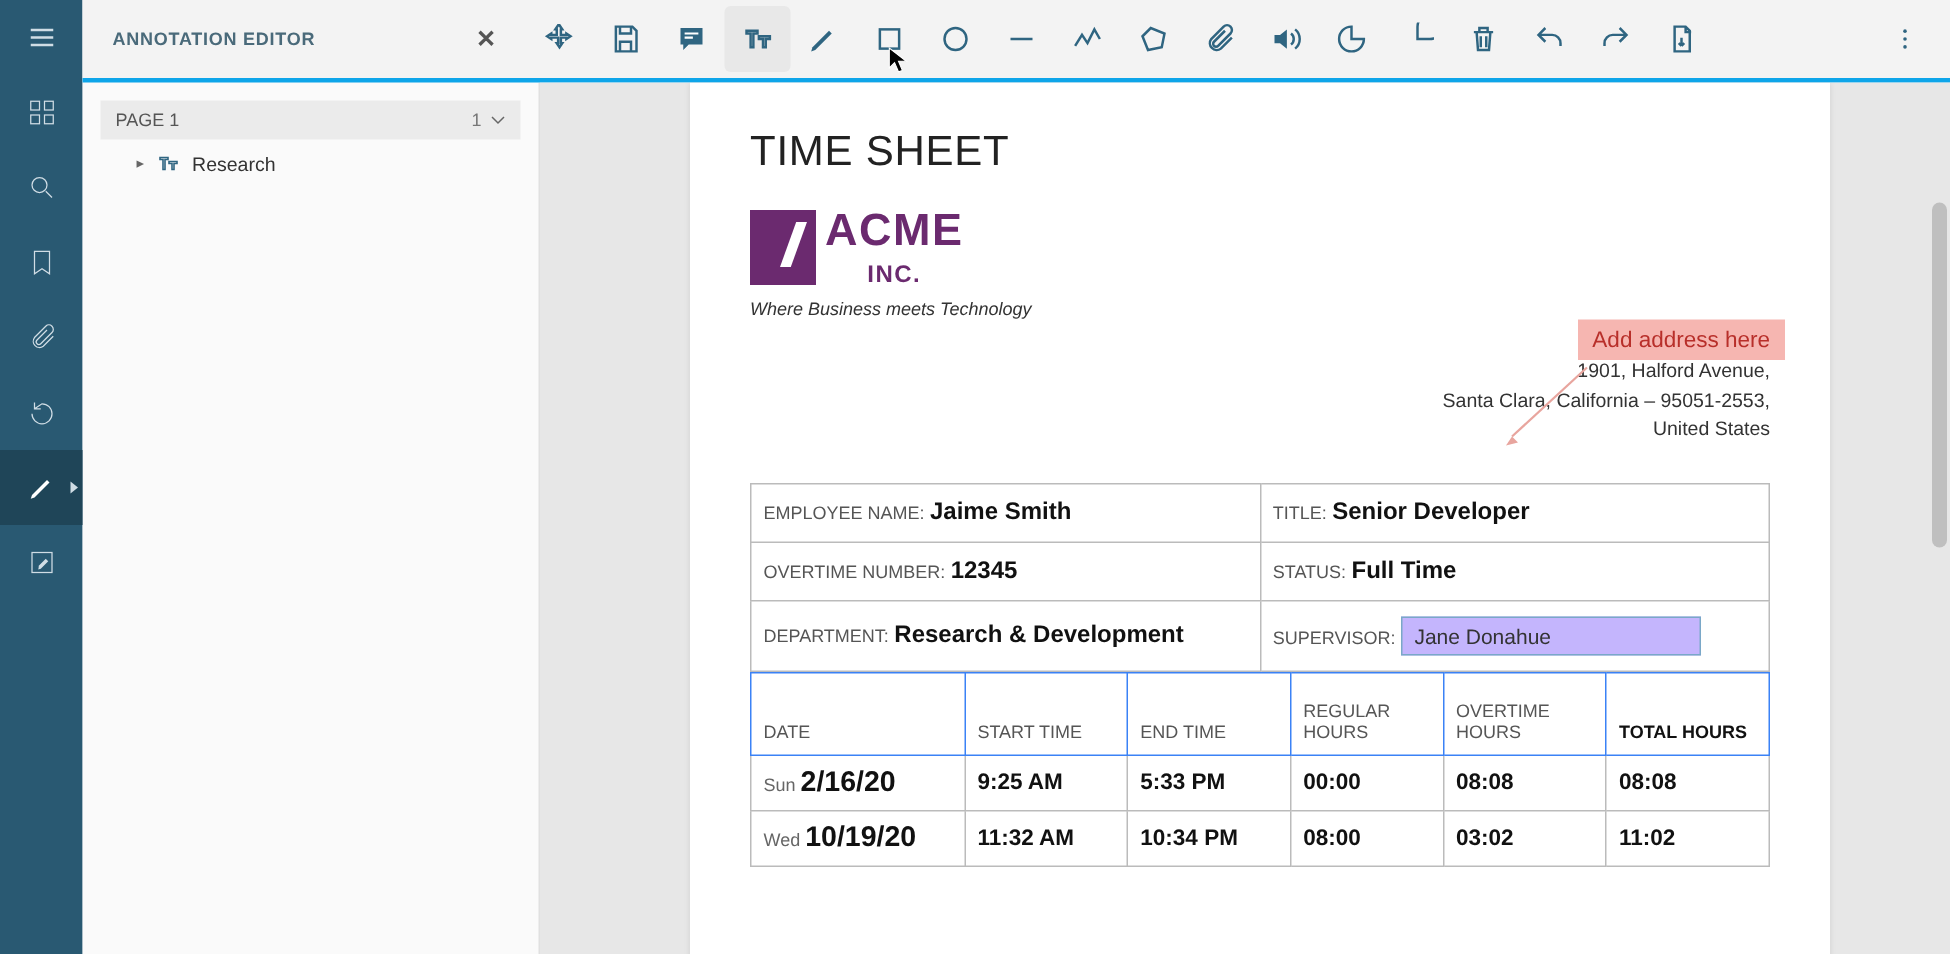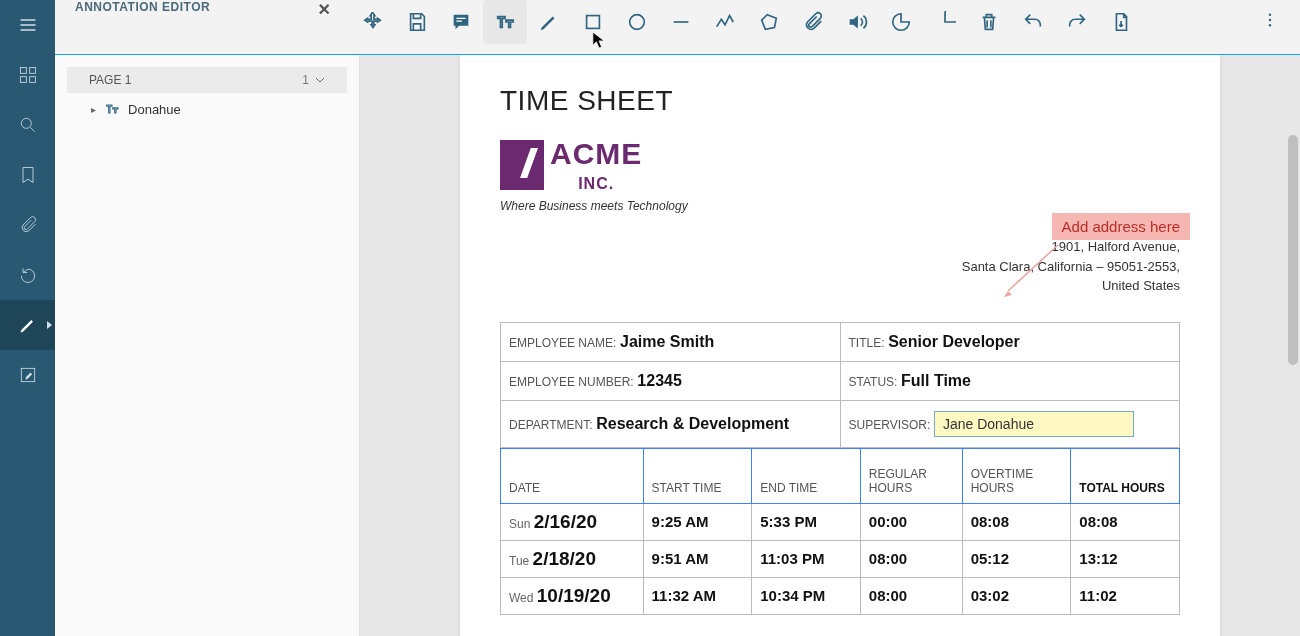--- a/index.html
+++ b/index.html
@@ -11,34 +11,34 @@
 .vnav { width: 55px; background: #295972; display: flex; flex-direction: column; align-items: center; padding-top: 0; }
 .vnav .vitem { width: 55px; height: 50px; display: flex; align-items: center; justify-content: center; color: #d0dde5; cursor: pointer; position: relative; }
 .vnav .vitem.active { background: #1f4558; color: #fff; }
 .vnav .vitem.active::after { content:""; position:absolute; right:3px; top:50%; transform:translateY(-50%); width:0; height:0; border-style:solid; border-width:4px 0 4px 5px; border-color: transparent transparent transparent #d0dde5; }
 .vnav svg { width: 20px; height: 20px; }
 
 
 .maincol { flex: 1; display: flex; flex-direction: column; }
 
 
-.toolbar { height: 55px; background: #f3f3f3; border-bottom: 1px solid #0ea5e9; display: flex; align-items: flex-start; padding: 0 10px; position: relative; }
+.toolbar { height: 55px; background: #f3f3f3; border-bottom: 3px solid #0ea5e9; display: flex; align-items: center; padding: 0 10px; position: relative; }
 .tb-title { font-size: 12px; font-weight: 700; color: #4a6a7a; letter-spacing: 0.5px; margin-left: 10px; }
 .tb-close { margin-left: auto; margin-right: 20px; color: #555; cursor: pointer; font-weight: bold; }
 .tb-tools { display: flex; align-items: center; gap: 0; margin-left: 0; }
 .tb-btn { width: 44px; height: 44px; display: flex; align-items: center; justify-content: center; color: #2f6581; cursor: pointer; border-radius: 4px; }
 .tb-btn.selected { background: #e8e8e8; }
 .tb-btn svg { width: 22px; height: 22px; stroke: currentColor; fill: none; stroke-width: 1.8; }
 .tb-btn.filled svg { fill: currentColor; stroke: none; }
 .tb-more { margin-left: auto; width: 40px; height: 40px; display:flex; align-items:center; justify-content:center; color:#2f6581; cursor:pointer; }
 
 
 .body { flex: 1; display: flex; overflow: hidden; }
 .sidebar { width: 305px; background: #fafafa; border-right: 1px solid #e0e0e0; padding: 12px; }
-.page-row { background: #ebebeb; padding: 6px 22px; font-size: 12px; color: #555; display: flex; align-items: center; justify-content: space-between; cursor: pointer; }
+.page-row { background: #ebebeb; padding: 6px 10px; font-size: 12px; color: #555; display: flex; align-items: center; justify-content: space-between; cursor: pointer; }
 .page-row .count { color: #777; display:flex; align-items:center; gap:6px; }
 .tree-item { padding: 8px 10px 8px 24px; font-size: 13px; color: #333; display: flex; align-items: center; gap: 8px; cursor: pointer; }
 .tree-item .chev { font-size: 10px; color: #666; }
 .tree-item svg { width: 16px; height: 16px; stroke: #2f6581; fill: none; stroke-width: 1.6; }
 
 .canvas { flex: 1; background: #e7e7e7; position: relative; overflow: hidden; }
 .scrollbar { position: absolute; right: 2px; top: 80px; width: 10px; height: 230px; background: #bfbfbf; border-radius: 5px; }
 .page { position: absolute; left: 100px; top: 0; width: 760px; background: #fff; padding: 30px 0 0 0; min-height: 800px; box-shadow: 0 0 4px rgba(0,0,0,0.1); }
 .page-inner { padding: 0 40px; }
 
@@ -55,21 +55,21 @@
 .addr-note { position: absolute; right: 30px; top: 158px; background: #f6b6b1; color: #b82f2a; padding: 5px 10px; font-size: 15px; }
 .addr-note-line { position:absolute; right: 160px; top: 188px; width: 60px; height: 56px; }
 .addr-note-line svg { width:100%; height:100%; }
 
 .address { text-align: right; font-size: 13px; color: #333; margin-top: 24px; line-height: 1.5; }
 
 .emp-table { width: 100%; border-collapse: collapse; margin-top: 26px; }
 .emp-table td { border: 1px solid #bbb; padding: 10px 8px; font-size: 13px; vertical-align: middle; }
 .emp-table .lbl { color: #555; font-size: 12px; }
 .emp-table .val { font-weight: 700; font-size: 16px; color: #111; }
-.sup-input { border: 1px solid #7aa8c8; background: #fef9c3; padding: 4px 8px; font-size: 14px; color: #333; width: 200px; }
+.sup-input { border: 1px solid #7aa8c8; background: #c4b5fd; padding: 4px 8px; font-size: 14px; color: #333; width: 200px; }
 
 .hours-table { width: 100%; border-collapse: collapse; }
 .hours-table th { border: 1px solid #3b82f6; padding: 18px 8px 8px 8px; font-size: 12px; color: #555; font-weight: 400; text-align: left; vertical-align: bottom; }
 .hours-table th.total { font-weight: 700; color: #111; }
 .hours-table td { border: 1px solid #bbb; padding: 7px 8px; font-size: 15px; font-weight: 700; color: #111; }
 .hours-table td.dow { font-size: 12px; font-weight: 400; color: #666; white-space: nowrap; }
 .hours-table td.dow .d { font-weight: 700; font-size: 19px; color: #111; }
 
 .cursor { position: absolute; left: 537px; top: 31px; pointer-events:none; }
 .cursor svg { width: 14px; height: 18px; }
@@ -247,21 +247,21 @@
               <svg width="10" height="10" viewBox="0 0 10 10">
                 <path d="M1 3l4 4 4-4" stroke="#666" fill="none"></path>
               </svg>
             </span>
         </div>
         <div class="tree-item">
           <span class="chev">▸</span>
           <svg viewBox="0 0 24 24">
               <path d="M4 6h8v2H9v10H7V8H4zM13 10h8v2h-3v6h-2v-6h-3z"></path>
             </svg>
-          <span>Donahue</span>
+          <span>Research</span>
         </div>
       </div>
 
       <div class="canvas">
         <div class="scrollbar"></div>
         <div class="page">
           <div class="page-inner">
             <div class="doc-title">TIME SHEET</div>
             <div class="logo-row">
               <div>
@@ -288,21 +288,21 @@
               <div>United States</div>
             </div>
 
             <table class="emp-table">
               <tbody>
                   <tr>
                 <td style="width:50%"><span class="lbl">EMPLOYEE NAME:</span> <span class="val">Jaime Smith</span></td>
                 <td><span class="lbl">TITLE:</span> <span class="val">Senior Developer</span></td>
               </tr>
               <tr>
-                <td><span class="lbl">EMPLOYEE NUMBER:</span> <span class="val">12345</span></td>
+                <td><span class="lbl">OVERTIME NUMBER:</span> <span class="val">12345</span></td>
                 <td><span class="lbl">STATUS:</span> <span class="val">Full Time</span></td>
               </tr>
               <tr>
                 <td><span class="lbl">DEPARTMENT:</span> <span class="val">Research &amp; Development</span></td>
                 <td><span class="lbl">SUPERVISOR:</span> <input class="sup-input" value="Jane Donahue" style=""></td>
               </tr>
             </tbody>
               </table>
 
             <table class="hours-table">
@@ -319,28 +319,20 @@
               <tbody id="hours-body">
                   <tr>
                     <td class="dow">Sun <span class="d">2/16/20</span></td>
                     <td>9:25 AM</td>
                     <td>5:33 PM</td>
                     <td>00:00</td>
                     <td>08:08</td>
                     <td>08:08</td>
                   </tr>
                   <tr>
-                    <td class="dow">Tue <span class="d">2/18/20</span></td>
-                    <td>9:51 AM</td>
-                    <td>11:03 PM</td>
-                    <td>08:00</td>
-                    <td>05:12</td>
-                    <td>13:12</td>
-                  </tr>
-                  <tr>
                     <td class="dow">Wed <span class="d">10/19/20</span></td>
                     <td>11:32 AM</td>
                     <td>10:34 PM</td>
                     <td>08:00</td>
                     <td>03:02</td>
                     <td>11:02</td>
                   </tr>
                 </tbody>
             </table>
           </div>

